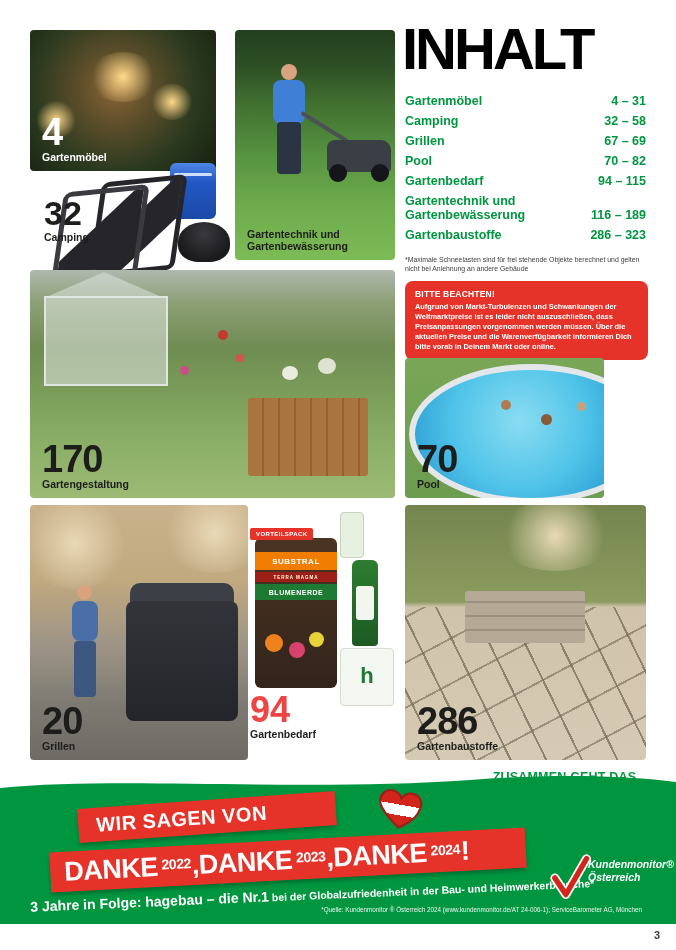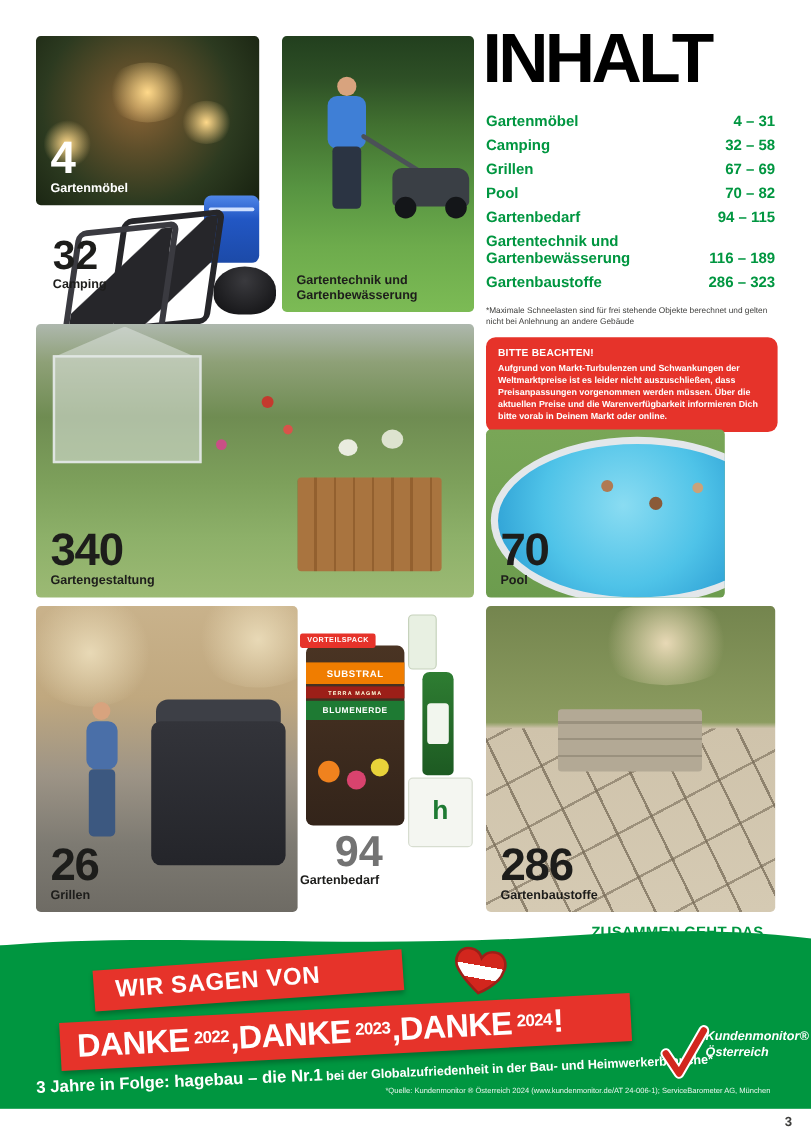--- a/index.html
+++ b/index.html
@@ -187,21 +187,21 @@
 
   <div class="tile t-gestaltung">
     <div class="abs greenhouse"></div>
     <div class="abs bed"></div>
     <div class="bloom" style="left:188px;top:60px;width:10px;height:10px;background:#c43a2e;"></div>
     <div class="bloom" style="left:206px;top:84px;width:8px;height:8px;background:#d8534a;"></div>
     <div class="bloom" style="left:252px;top:96px;width:16px;height:14px;background:#e9ecdf;"></div>
     <div class="bloom" style="left:288px;top:88px;width:18px;height:16px;background:#dde3cf;"></div>
     <div class="bloom" style="left:150px;top:96px;width:9px;height:9px;background:#c94f86;"></div>
     <div class="tag">
-      <span class="num">340</span>
+      <span class="num">170</span>
       <span class="lbl">Gartengestaltung</span>
     </div>
   </div>
 
   <div class="tile t-pool">
     <div class="abs pool-ellipse"></div>
     <div class="swimmer" style="left:96px;top:42px;width:10px;height:10px;background:#b07a52;"></div>
     <div class="swimmer" style="left:136px;top:56px;width:11px;height:11px;background:#8a5a38;"></div>
     <div class="swimmer" style="left:172px;top:44px;width:9px;height:9px;background:#caa27a;"></div>
     <div class="tag">
@@ -212,39 +212,39 @@
 
   <div class="tile t-grill">
     <div class="pampas" style="left:-10px;top:-6px;width:110px;height:90px;"></div>
     <div class="pampas" style="left:130px;top:-12px;width:110px;height:80px;"></div>
     <div class="abs grill-lid"></div>
     <div class="abs grill-box"></div>
     <div class="abs" style="left:42px;top:96px;width:26px;height:40px;background:#4a6fa8;border-radius:8px;"></div>
     <div class="abs head" style="left:47px;top:80px;width:15px;height:15px;"></div>
     <div class="abs" style="left:44px;top:136px;width:22px;height:56px;background:#3c5880;border-radius:4px;"></div>
     <div class="tag">
-      <span class="num">26</span>
+      <span class="num">20</span>
       <span class="lbl">Grillen</span>
     </div>
   </div>
 
   <div class="abs bag">
     <div class="band-orange">SUBSTRAL</div>
     <div class="band-red">TERRA MAGMA</div>
     <div class="band-green" style="top:46px;">BLUMENERDE</div>
     <div class="bloom" style="left:10px;top:96px;width:18px;height:18px;background:#f0821e;"></div>
     <div class="bloom" style="left:34px;top:104px;width:16px;height:16px;background:#d8436e;"></div>
     <div class="bloom" style="left:54px;top:94px;width:15px;height:15px;background:#e8d23a;"></div>
   </div>
   <div class="abs vorteil">VORTEILSPACK</div>
   <div class="abs spray"></div>
   <div class="abs bottle"></div>
   <div class="abs hbox"></div>
   <div class="abs" style="left:250px;top:694px;">
-    <span style="display:block;font-size:36px;font-weight:900;color:#737373;line-height:.9;margin-left:29px;">94</span>
+    <span style="display:block;font-size:36px;font-weight:900;color:#ef4444;line-height:.9;">94</span>
     <span style="display:block;font-size:10.5px;font-weight:700;color:#1d1d1b;margin-top:2px;">Gartenbedarf</span>
   </div>
 
   <div class="tile t-bau">
     <div class="paving"></div>
     <div class="abs" style="left:60px;top:86px;width:120px;height:52px;background:repeating-linear-gradient(0deg,#b3a995 0 12px,#9a917e 12px 14px);border-radius:3px;"></div>
     <div class="pampas" style="left:90px;top:-4px;width:120px;height:70px;"></div>
     <div class="tag">
       <span class="num">286</span>
       <span class="lbl">Gartenbaustoffe</span>

